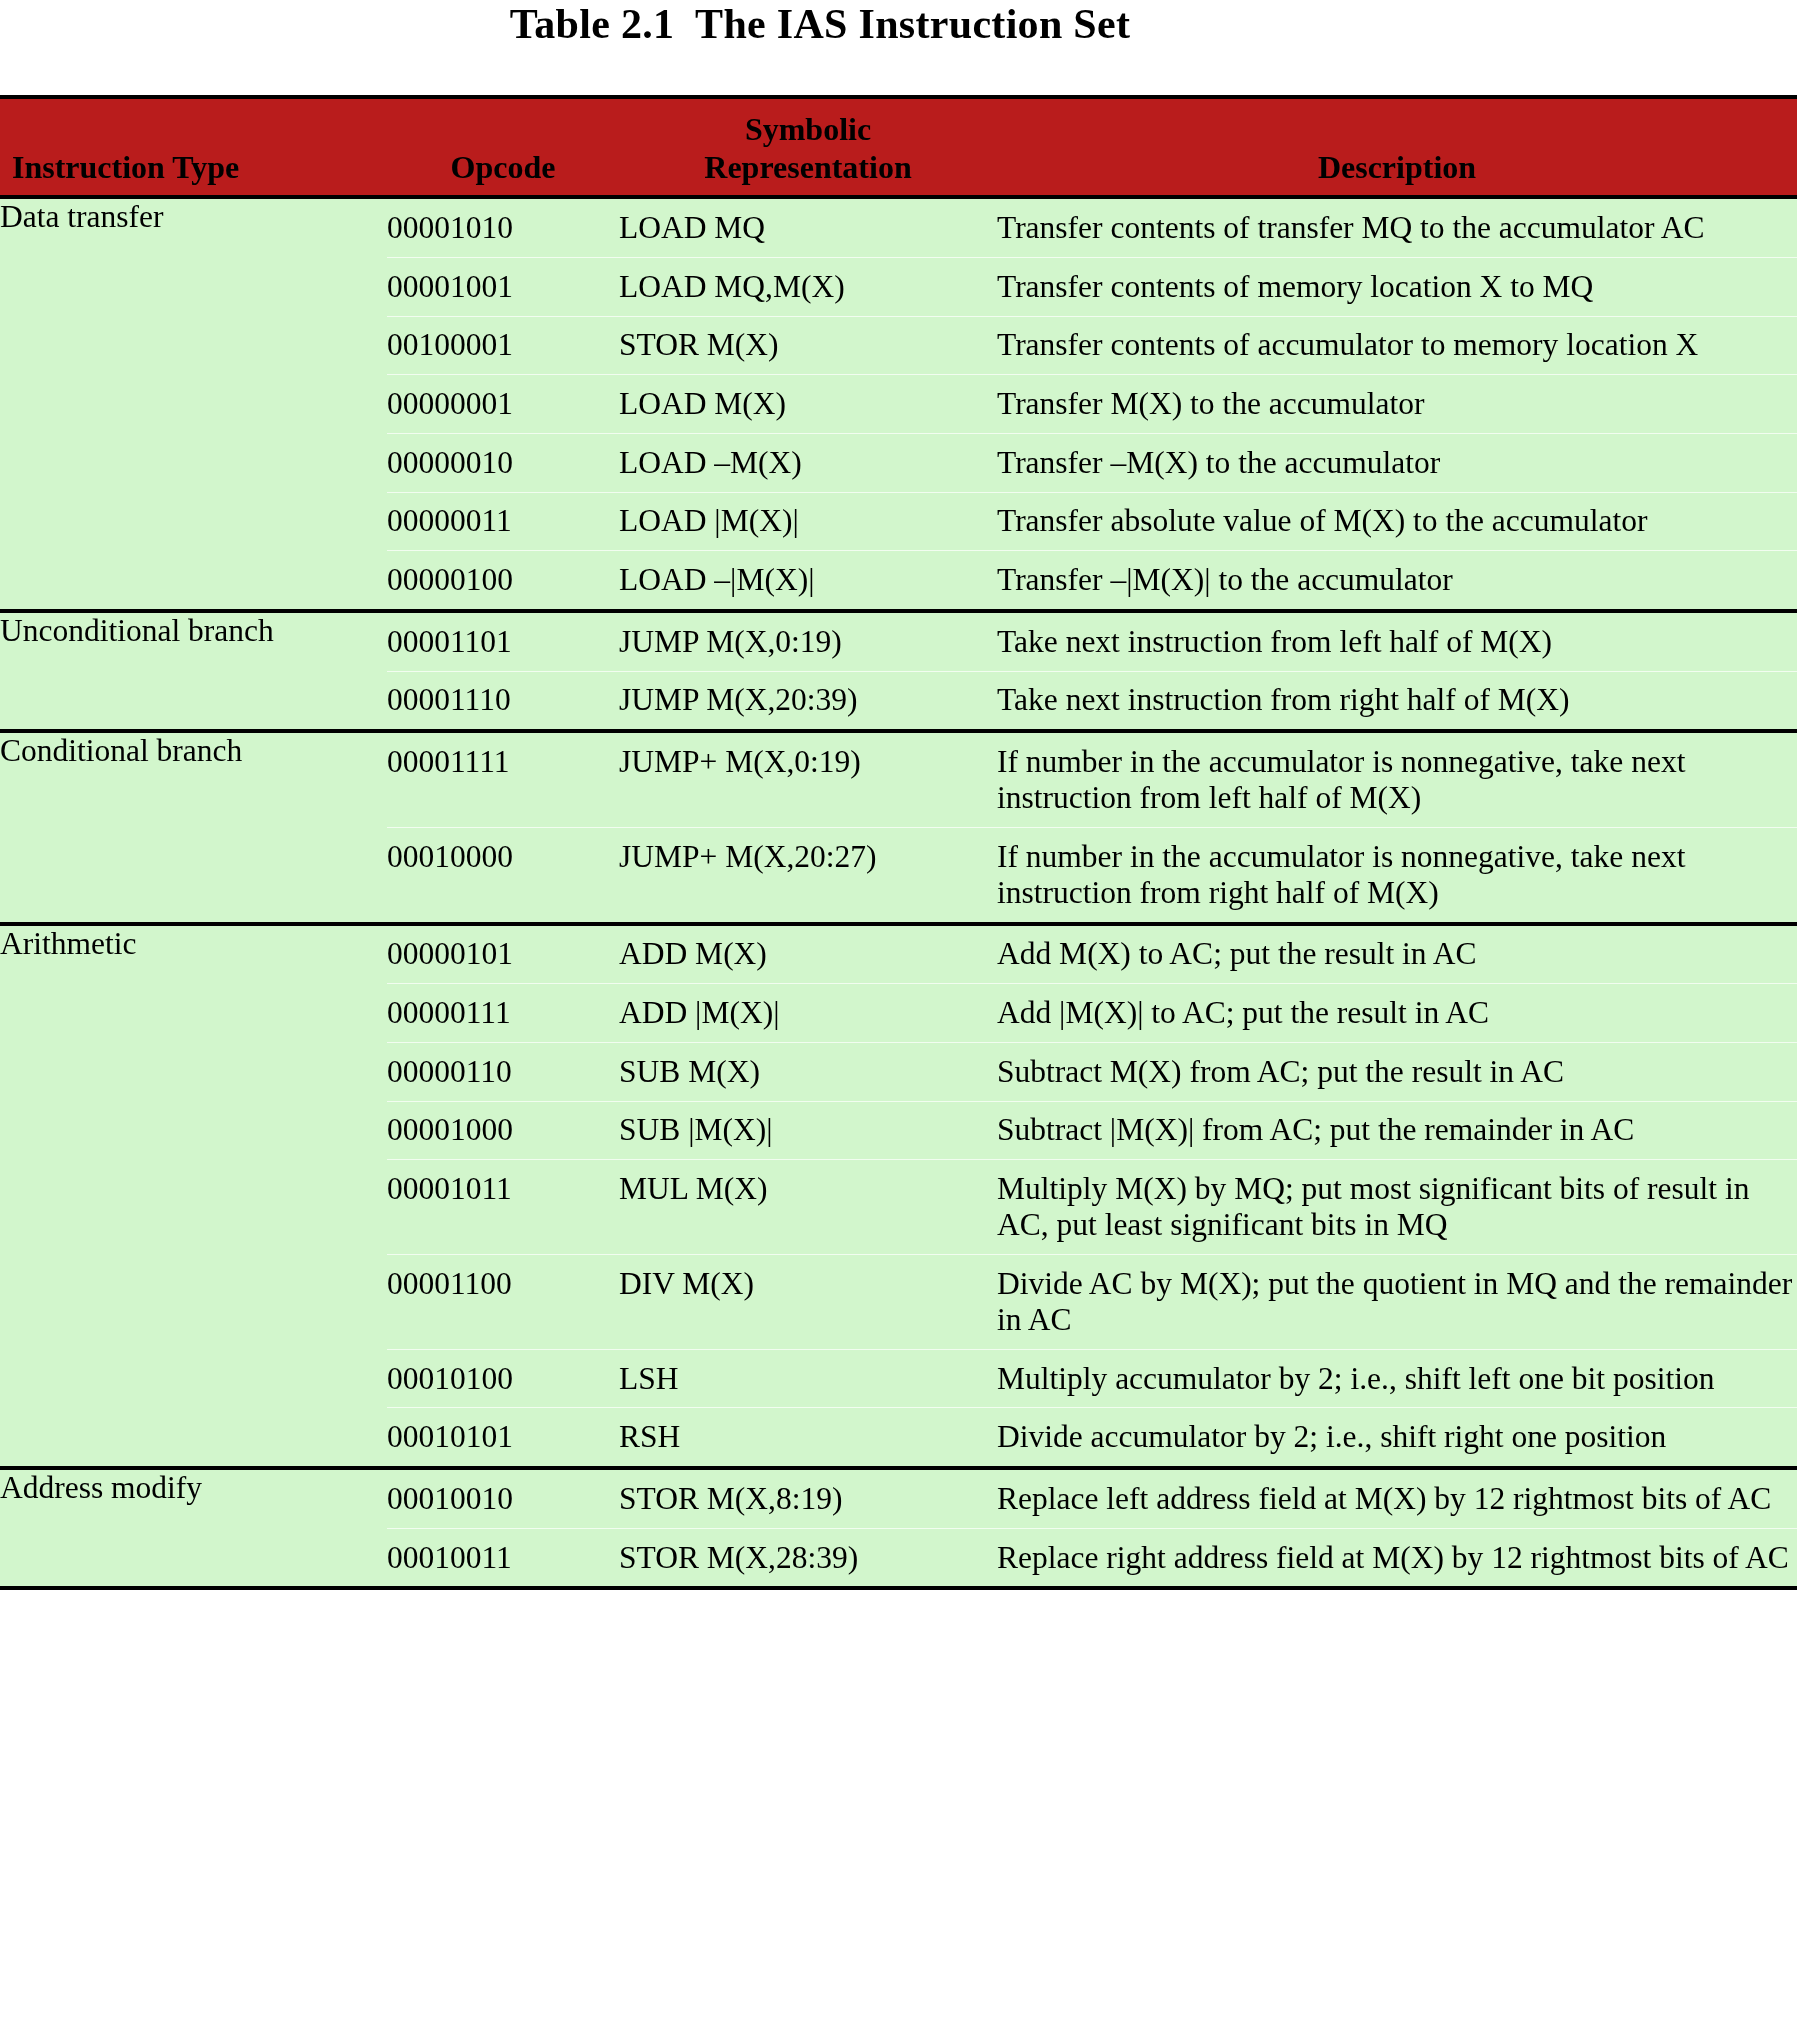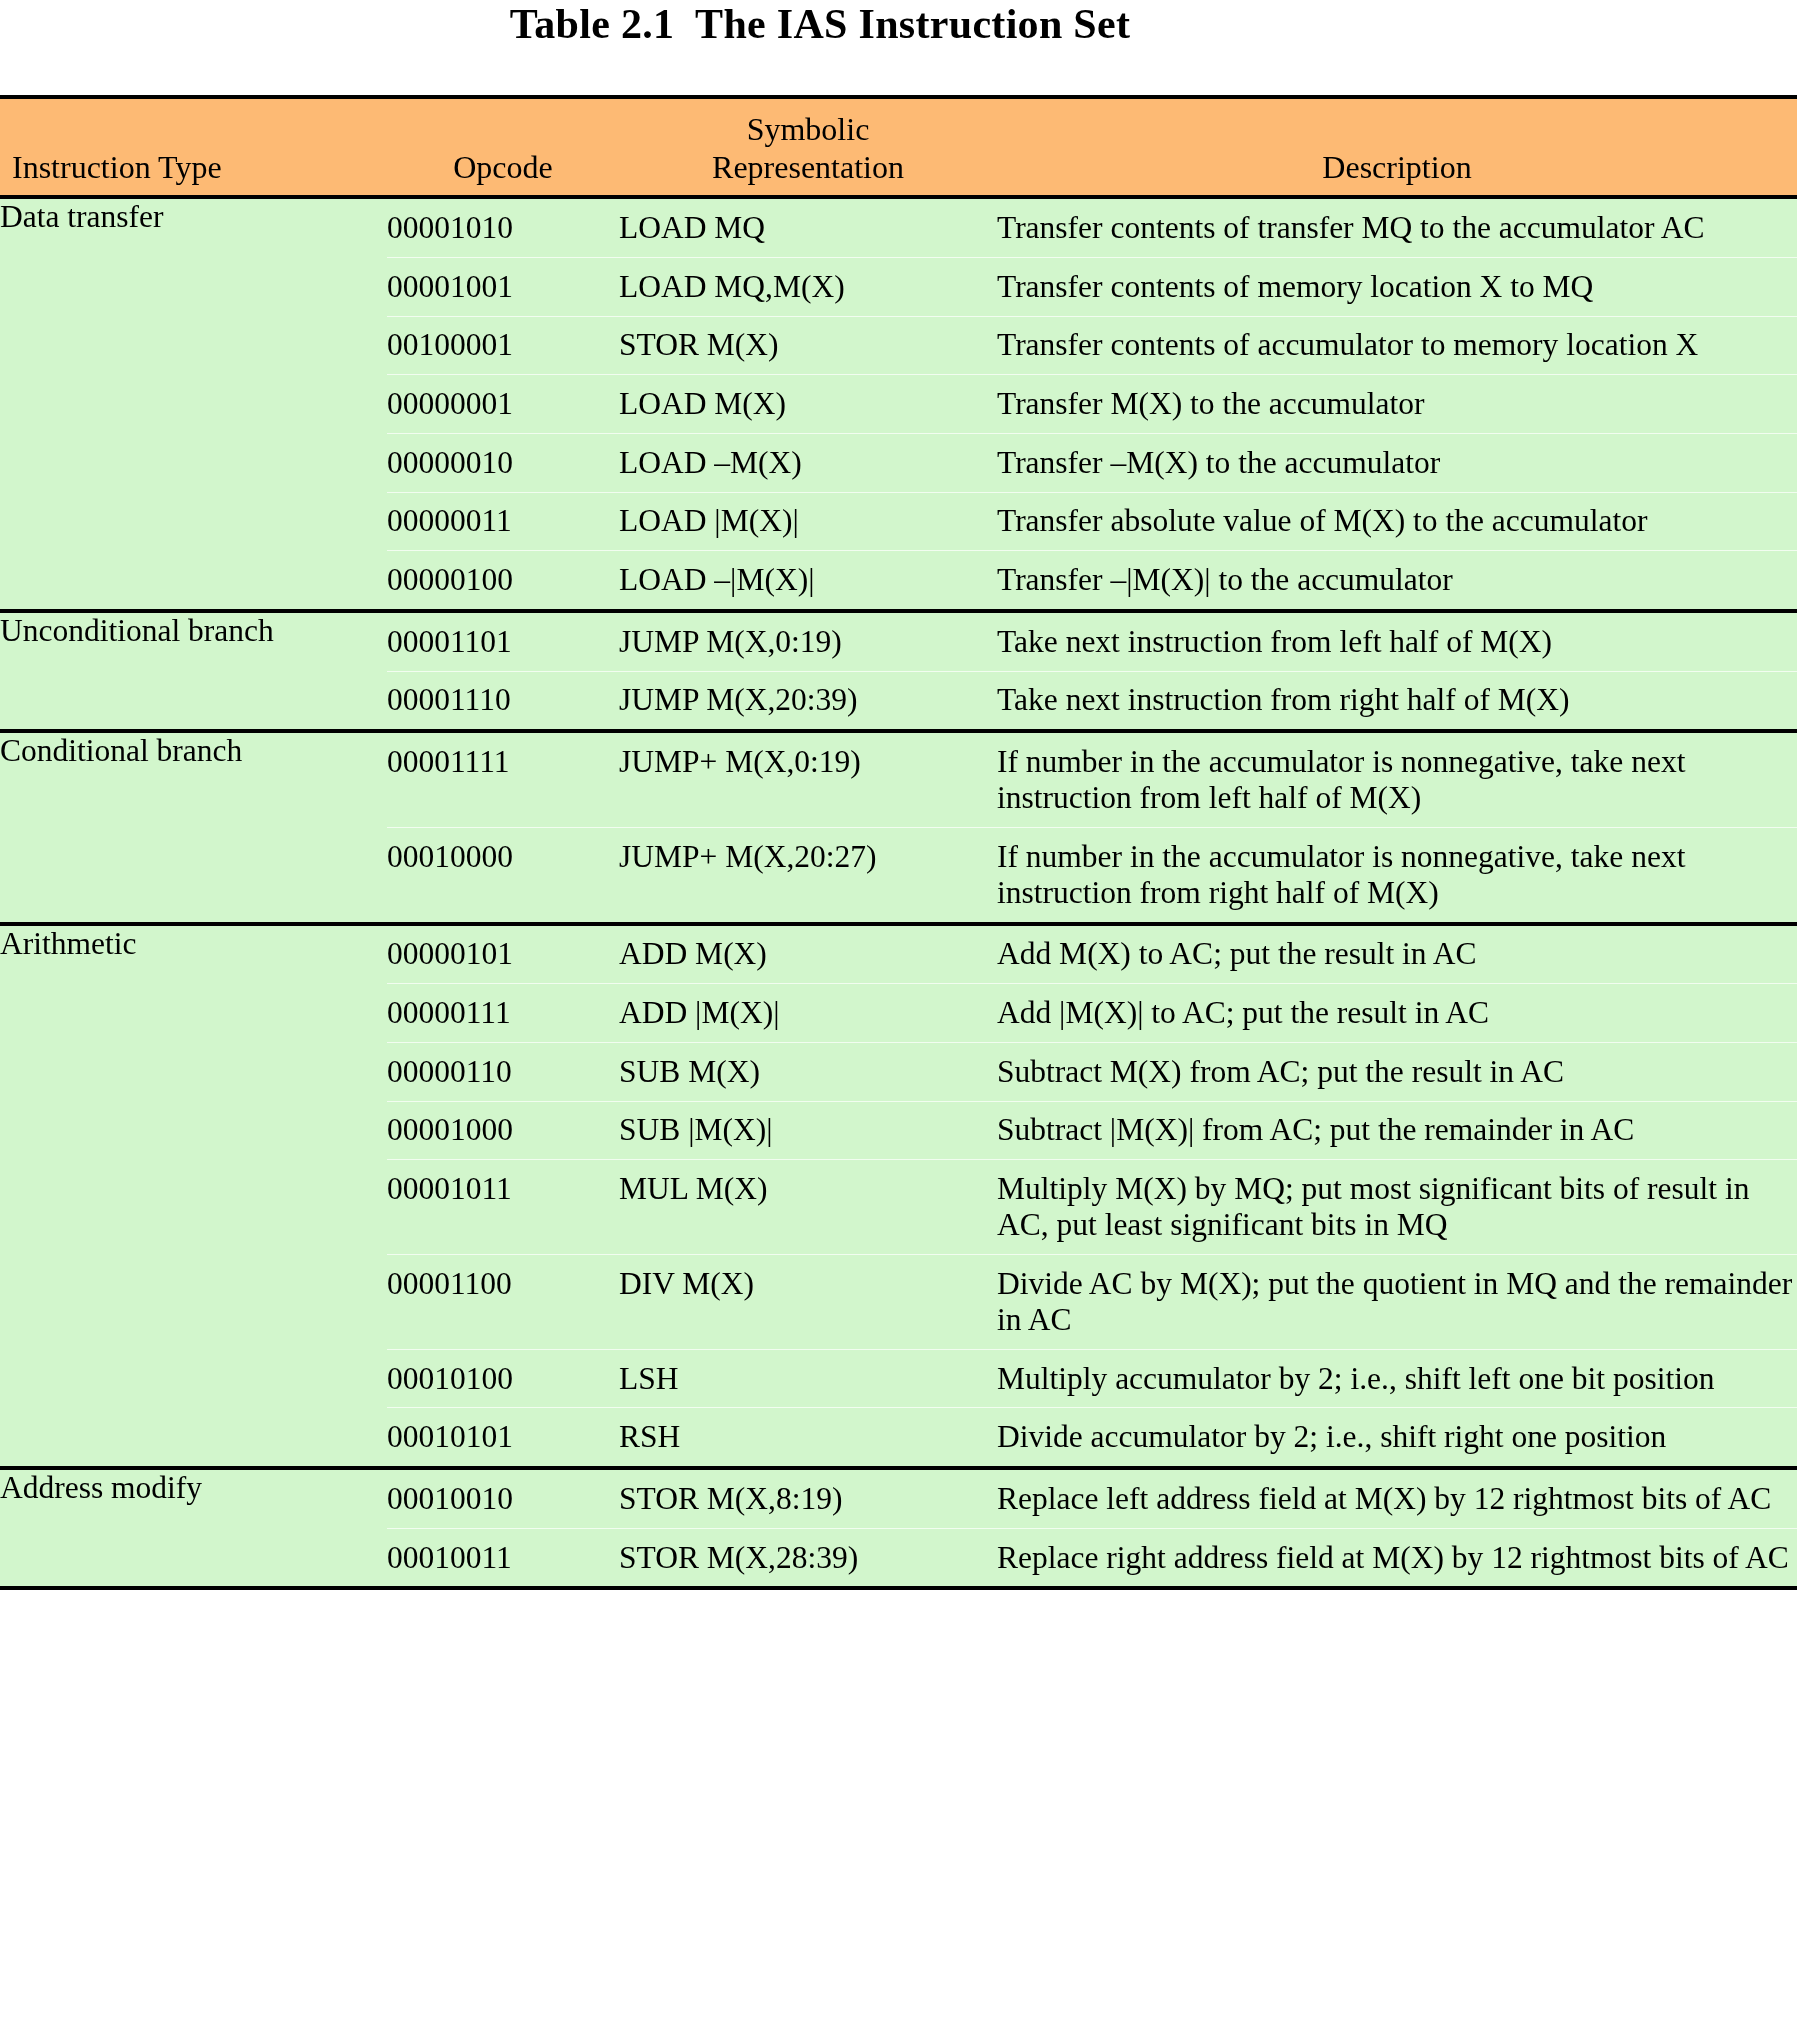--- a/index.html
+++ b/index.html
@@ -51,23 +51,23 @@
   .rule-top td {
     border-top: 4.5px solid #000;
     height: 0;
     padding: 0;
     font-size: 0;
     line-height: 0;
   }
 
   thead th {
     font-size: 32px;
-    font-weight: normal;
+    font-weight: bold;
     vertical-align: bottom;
-    background: #fdba74;
+    background: #b91c1c;
     padding: 0 0 9px 0;
     border-bottom: 4.5px solid #000;
     line-height: 1.17;
   }
   thead th.h-type { text-align: left;   padding-left: 12px; }
   thead th.h-op   { text-align: center; margin-top: 36px; }
   thead th.h-sym  { text-align: center; }
   thead th.h-desc { text-align: center; }
   .sym-stack { display: block; }
   .hdr-top-pad { display:block; height: 50px; }

